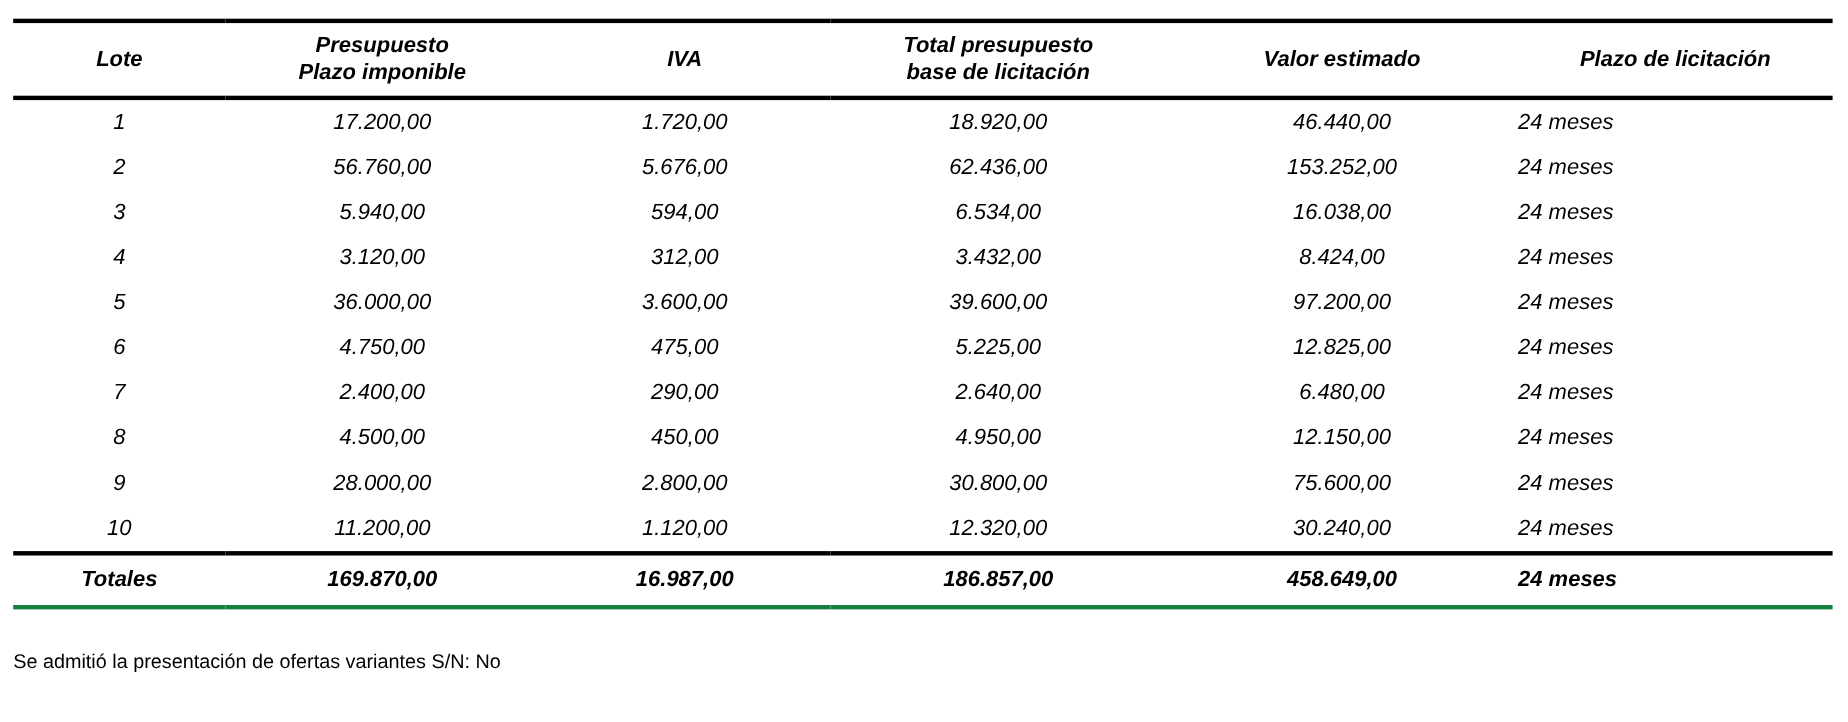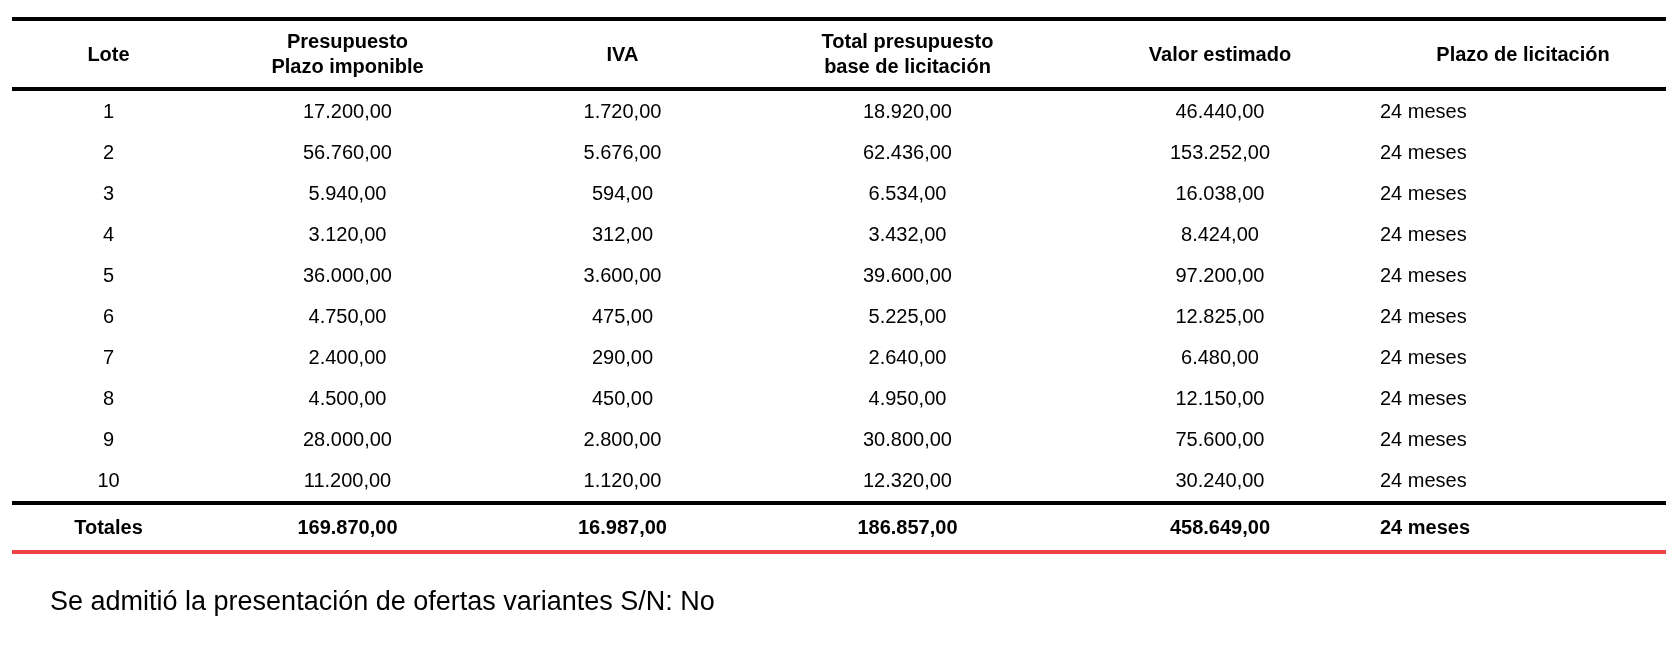--- a/index.html
+++ b/index.html
@@ -16,20 +16,21 @@
     box-sizing: border-box;
     width: 1680px;
     height: 656px;
     padding: 17px 14px 0 12px;
   }
   table.lots-table {
     border-collapse: collapse;
     table-layout: fixed;
     width: 1654px;
     border-top: 4px solid #000000;
+    font-style: italic;
   }
   col.col-lote   { width: 193px; }
   col.col-base   { width: 285px; }
   col.col-iva    { width: 265px; }
   col.col-total  { width: 305px; }
   col.col-valor  { width: 320px; }
   col.col-plazo  { width: 286px; }
 
   table.lots-table th {
     font-weight: bold;
@@ -47,29 +48,28 @@
     height: 41px;
     vertical-align: middle;
     padding: 0;
   }
   td.c-lote  { text-align: center; }
   td.c-num   { text-align: center; padding-right: 68px; }
   td.c-plazo { text-align: left; }
 
   tr.totals-row td {
     border-top: 4px solid #000000;
-    border-bottom: 4px solid #ef4444;
+    border-bottom: 4px solid #15803d;
     font-weight: bold;
     height: 45px;
   }
   .notes {
     margin-top: 33px;
-    font-size: 27px;
+    font-size: 18px;
     line-height: 28px;
-    margin-left: 38px;
   }
   .notes p {
     margin: 0;
     padding: 0;
   }
 </style>
 </head>
 <body>
 
 <div class="page">

